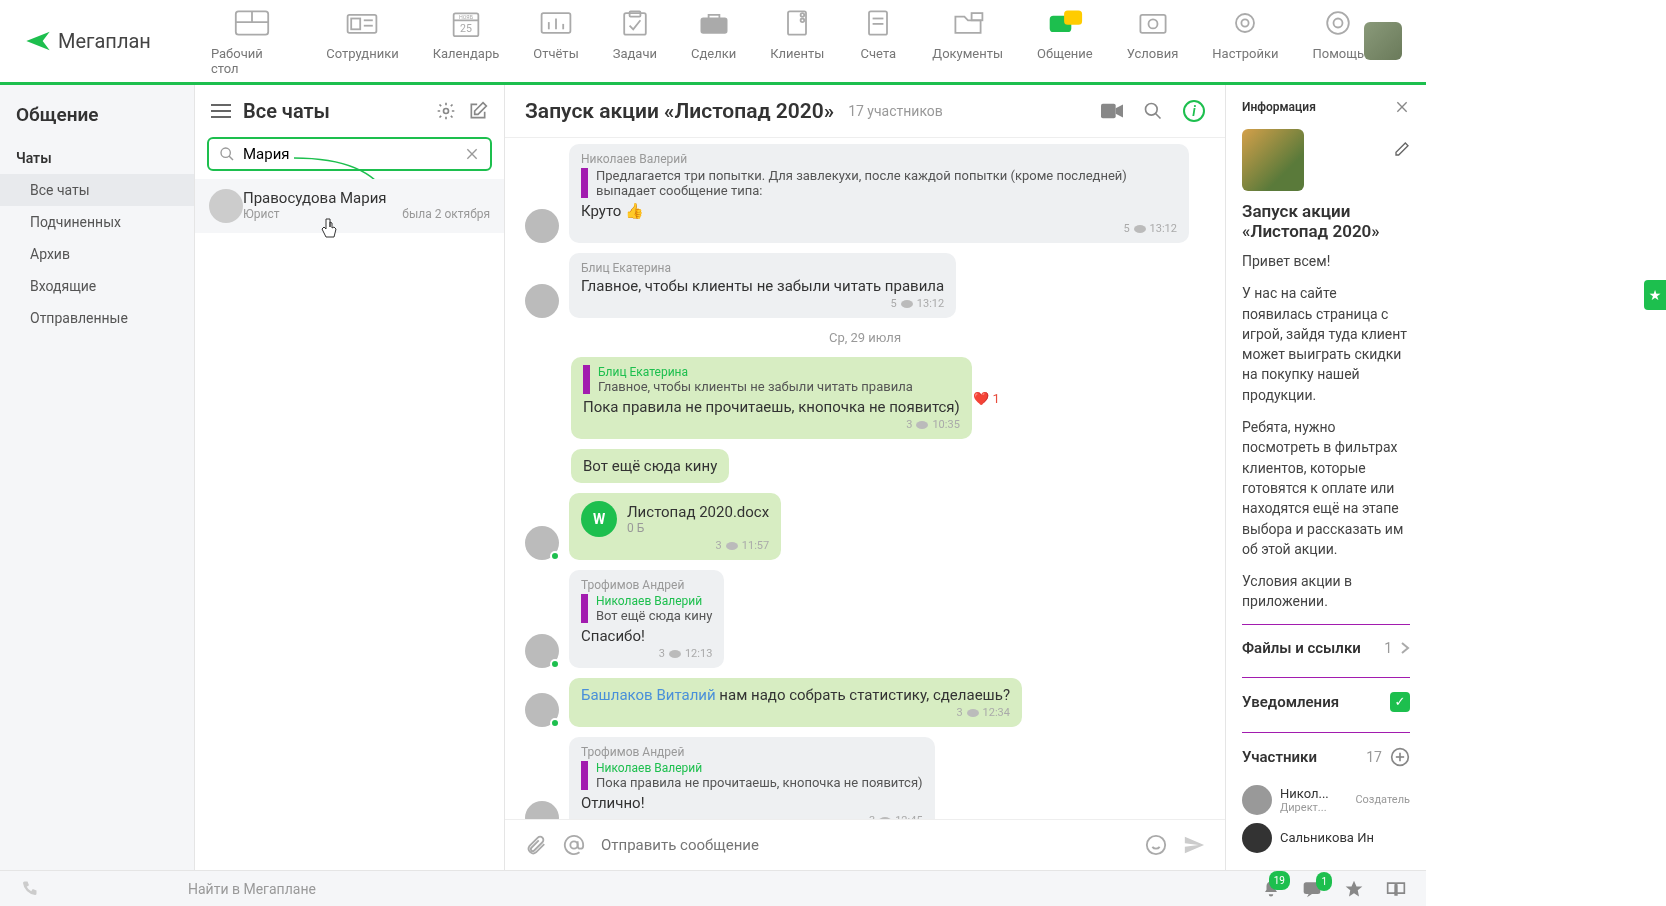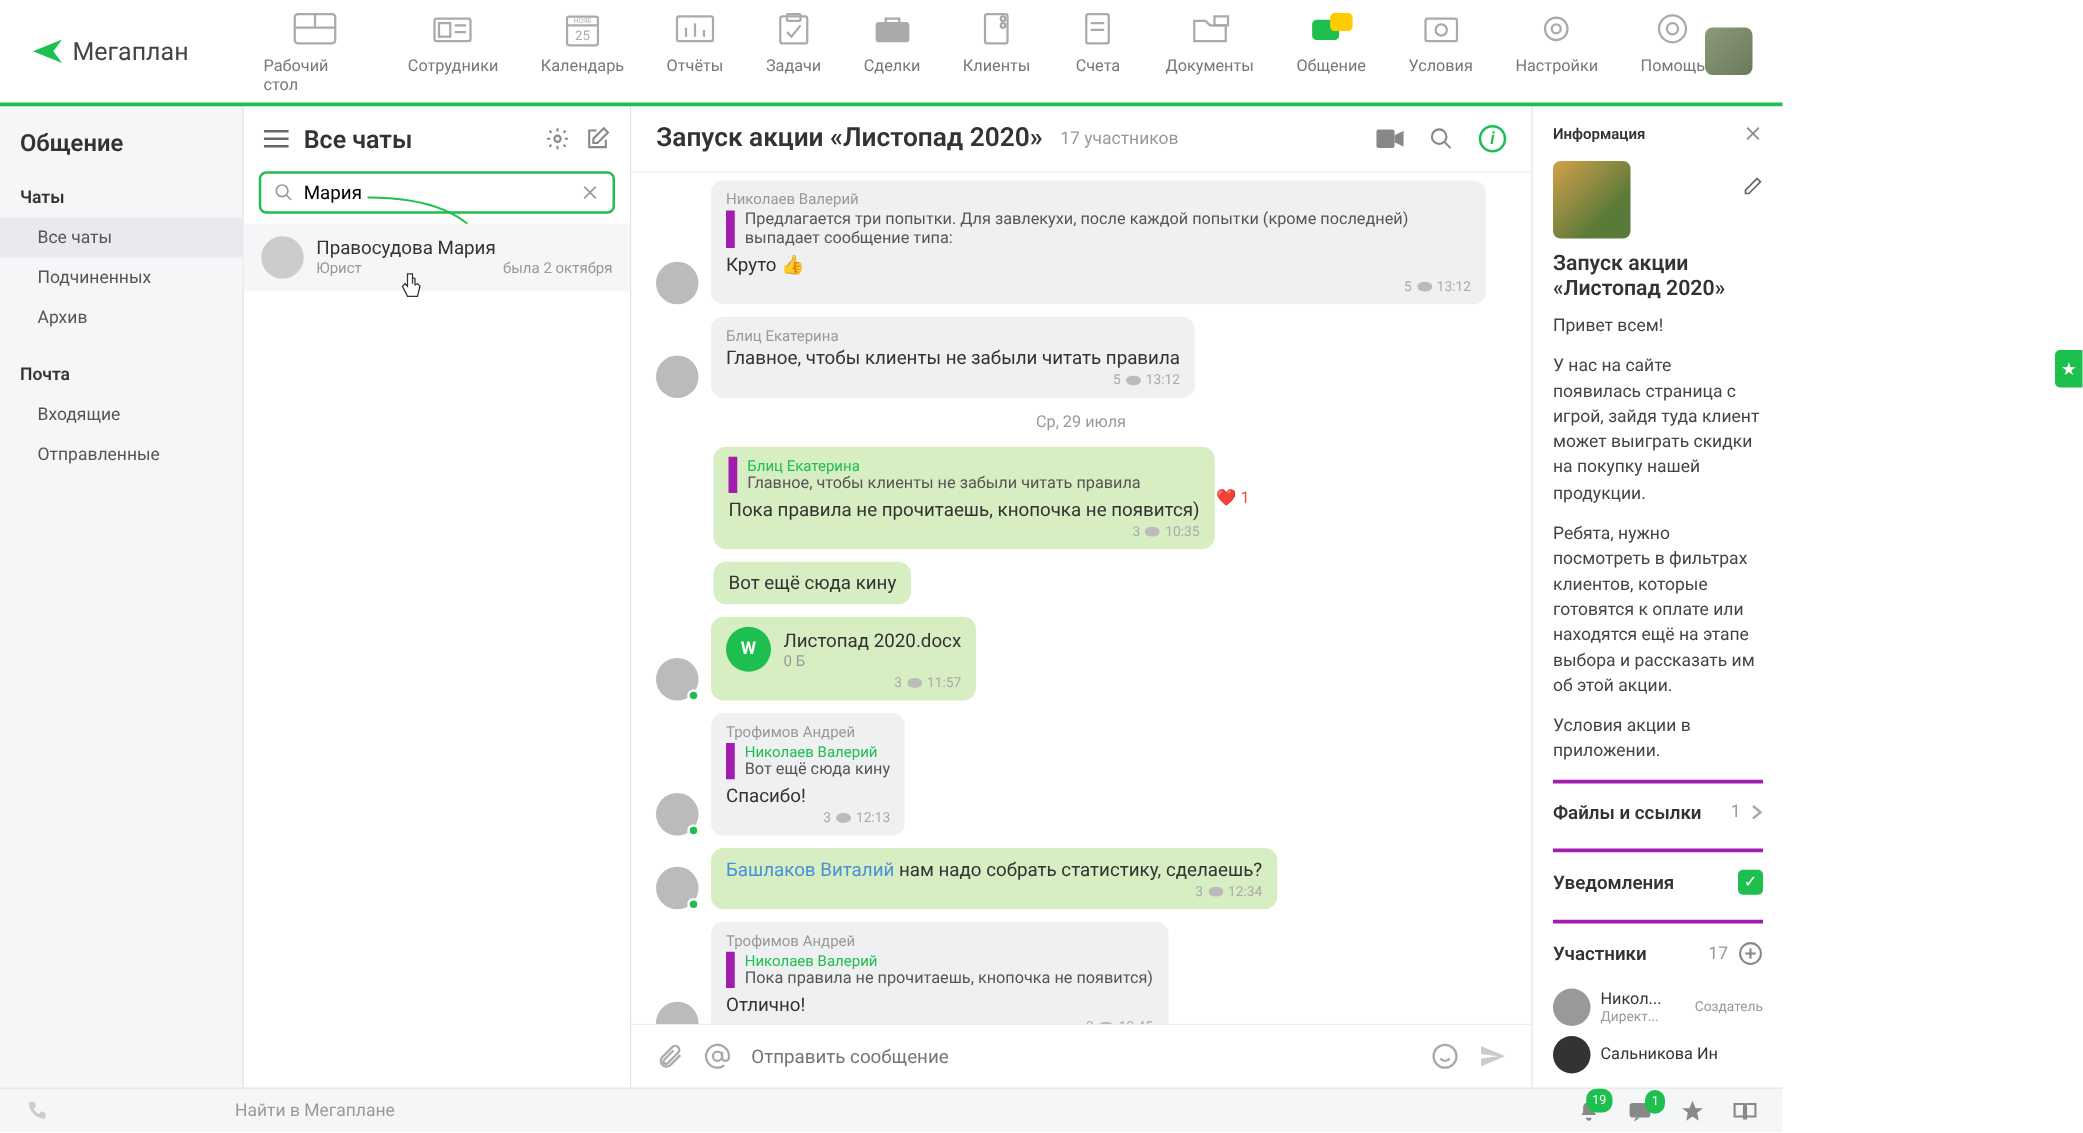--- a/index.html
+++ b/index.html
@@ -23,21 +23,21 @@
 .side-item{padding:8px 16px 8px 30px;color:#555;cursor:pointer;font-size:14px}
 .side-item.active{background:#e8eaed}
 .col2{width:310px;border-right:1px solid #e5e5e5;display:flex;flex-direction:column}
 .col2-hdr{display:flex;align-items:center;gap:12px;padding:14px 16px}
 .hamburger{cursor:pointer}
 .col2-title{font-size:20px;font-weight:600;flex:1}
 .ico-btn{cursor:pointer;color:#888;display:flex}
 .search-wrap{margin:0 12px 8px;border:2px solid #1dbf4e;border-radius:6px;display:flex;align-items:center;padding:6px 10px;gap:8px}
 .search-wrap input{border:none;outline:none;flex:1;font-size:15px}
 .arrow-annot{position:absolute;pointer-events:none}
-.chat-row{display:flex;gap:10px;padding:10px 14px;cursor:pointer;background:#f5f6f8;position:relative}
+.chat-row{display:flex;padding:10px 14px;cursor:pointer;background:#f5f6f8;position:relative}
 .chat-row .av{width:34px;height:34px;border-radius:50%;background:#ccc;flex-shrink:0}
 .chat-row .txt{flex:1;min-width:0}
 .chat-row .nm{font-size:15px;color:#333}
 .chat-row .sub{font-size:12px;color:#999;display:flex;justify-content:space-between}
 .cursor-hand{position:absolute;left:125px;top:38px}
 .col3{flex:1;display:flex;flex-direction:column;border-right:1px solid #e5e5e5;min-width:0}
 .chat-hdr{display:flex;align-items:center;gap:14px;padding:14px 20px;border-bottom:1px solid #eee}
 .chat-title{font-size:21px;font-weight:600}
 .chat-part{color:#999;font-size:14px}
 .chat-hdr-ico{margin-left:auto;display:flex;gap:20px;align-items:center}
@@ -69,21 +69,21 @@
 .composer .cico{color:#aaa;cursor:pointer}
 .col4{width:200px;padding:14px 16px;overflow-y:auto}
 .c4-hdr{display:flex;align-items:center;justify-content:space-between;margin-bottom:14px}
 .c4-hdr h3{font-size:12px;font-weight:600}
 .c4-thumb{width:62px;height:62px;border-radius:6px;background:linear-gradient(135deg,#d4a04a 0%,#5a7a3a 70%);margin-bottom:10px;position:relative}
 .c4-thumb::after{content:"";position:absolute;right:6px;top:6px;color:#fff}
 .edit-ico{position:absolute;right:16px;top:56px;cursor:pointer;color:#666}
 .c4-title{font-size:17px;font-weight:600;margin-bottom:10px}
 .c4-body{font-size:14px;color:#444;line-height:1.45}
 .c4-body p{margin-bottom:12px}
-.c4-sect{display:flex;align-items:center;justify-content:space-between;padding:14px 0;border-top:3px solid #a21caf;margin-top:6px}
+.c4-sect{display:flex;align-items:center;justify-content:space-between;padding:14px 0;border-top:1px solid #a21caf;margin-top:6px}
 .c4-sect .lbl{font-size:15px;font-weight:600}
 .c4-sect .cnt{color:#999;margin-left:auto;margin-right:8px}
 .chk{width:20px;height:20px;background:#1dbf4e;border-radius:4px;display:flex;align-items:center;justify-content:center;color:#fff;font-size:13px}
 .star-tab{position:absolute;right:0;top:280px;width:22px;height:30px;background:#1dbf4e;border-radius:4px 0 0 4px;display:flex;align-items:center;justify-content:center;color:#fff}
 .part-row{display:flex;gap:8px;align-items:center;padding:4px 0}
 .part-row .pav{width:30px;height:30px;border-radius:50%;background:#999;flex-shrink:0}
 .part-row .pnm{font-size:13px;overflow:hidden;text-overflow:ellipsis;white-space:nowrap;flex:1}
 .part-row .prole{font-size:11px;color:#999}
 .bottombar{height:36px;background:#f5f6f8;border-top:1px solid #e5e5e5;display:flex;align-items:center;padding:0 20px;gap:20px}
 .bottombar .ph{color:#bbb}
@@ -238,21 +238,20 @@
   </div>
 
   <div class="main">
 
     <div class="col1">
       <h2>Общение</h2>
       <div class="sect-hdr">Чаты</div>
       <div class="side-item active">Все чаты</div>
       <div class="side-item">Подчиненных</div>
       <div class="side-item">Архив</div>
-      <div class="sect-hdr" style="margin-top:14px">Почта</div>
       <div class="side-item">Входящие</div>
       <div class="side-item">Отправленные</div>
     </div>
 
     <div class="col2">
       <div class="col2-hdr">
         <div class="hamburger ico-btn">
             <svg width="20" height="16" viewBox="0 0 20 16" stroke="#666" stroke-width="2">
               <line x1="0" y1="2" x2="20" y2="2"></line>
               <line x1="0" y1="8" x2="20" y2="8"></line>

